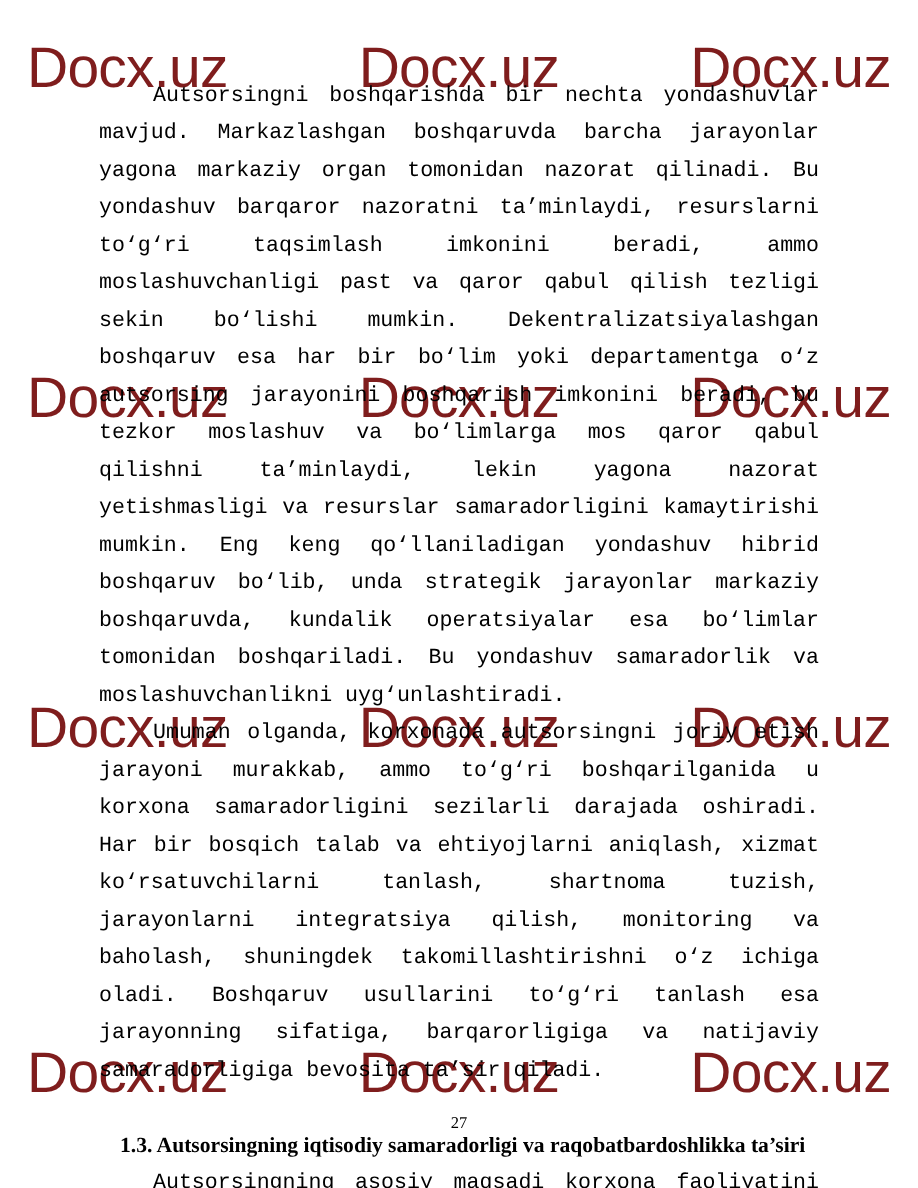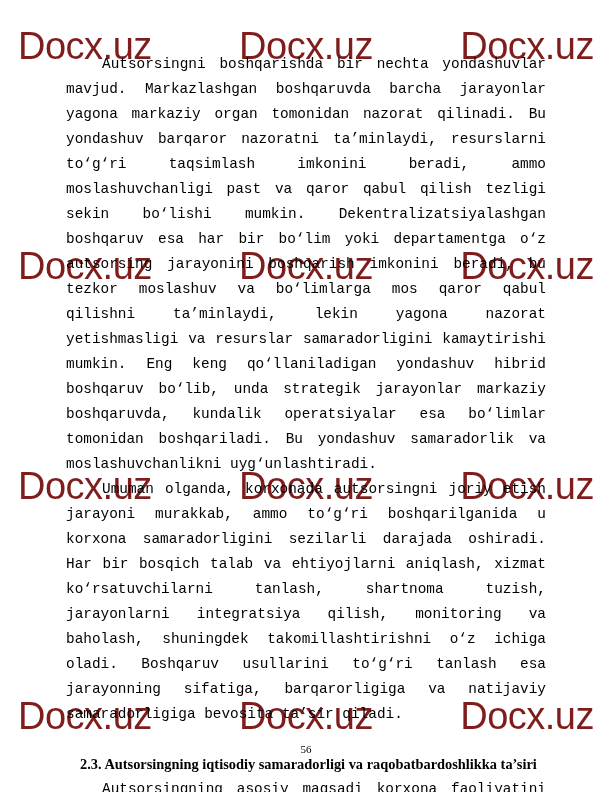--- a/index.html
+++ b/index.html
@@ -112,17 +112,17 @@
     <span class="watermark-text">Docx.uz</span>
     <span class="watermark-text">Docx.uz</span>
     <span class="watermark-text">Docx.uz</span>
   </div>
 </div>
 
 <div id="page-content">
   <p class="para indent">Autsorsingni boshqarishda bir nechta yondashuvlar mavjud. Markazlashgan boshqaruvda barcha jarayonlar yagona markaziy organ tomonidan nazorat qilinadi. Bu yondashuv barqaror nazoratni ta’minlaydi, resurslarni to‘g‘ri taqsimlash imkonini beradi, ammo moslashuvchanligi past va qaror qabul qilish tezligi sekin bo‘lishi mumkin. Dekentralizatsiyalashgan boshqaruv esa har bir bo‘lim yoki departamentga o‘z autsorsing jarayonini boshqarish imkonini beradi, bu tezkor moslashuv va bo‘limlarga mos qaror qabul qilishni ta’minlaydi, lekin yagona nazorat yetishmasligi va resurslar samaradorligini kamaytirishi mumkin. Eng keng qo‘llaniladigan yondashuv hibrid boshqaruv bo‘lib, unda strategik jarayonlar markaziy boshqaruvda, kundalik operatsiyalar esa bo‘limlar tomonidan boshqariladi. Bu yondashuv samaradorlik va moslashuvchanlikni uyg‘unlashtiradi.</p>
   <p class="para indent">Umuman olganda, korxonada autsorsingni joriy etish jarayoni murakkab, ammo to‘g‘ri boshqarilganida u korxona samaradorligini sezilarli darajada oshiradi. Har bir bosqich talab va ehtiyojlarni aniqlash, xizmat ko‘rsatuvchilarni tanlash, shartnoma tuzish, jarayonlarni integratsiya qilish, monitoring va baholash, shuningdek takomillashtirishni o‘z ichiga oladi. Boshqaruv usullarini to‘g‘ri tanlash esa jarayonning sifatiga, barqarorligiga va natijaviy samaradorligiga bevosita ta’sir qiladi.</p>
   <div class="spacer-line"></div>
-  <h2 class="heading">2.3. Autsorsingning iqtisodiy samaradorligi va raqobatbardoshlikka ta’siri</h2>
+  <h2 class="heading">1.3. Autsorsingning iqtisodiy samaradorligi va raqobatbardoshlikka ta’siri</h2>
   <p class="para indent">Autsorsingning asosiy maqsadi korxona faoliyatini yanada samarali qilish va ichki resurslarni optimal tarzda taqsimlashdir. Shu bilan birga, autsorsingning iqtisodiy samaradorligi va korxona raqobatbardoshligiga ta’siri alohida ahamiyatga ega. Iqtisodiy samaradorlikni baholash jarayonida korxona xarajatlari, ishlab</p>
 </div>
 
-<div id="page-number">56</div>
+<div id="page-number">27</div>
 
 </body></html>

